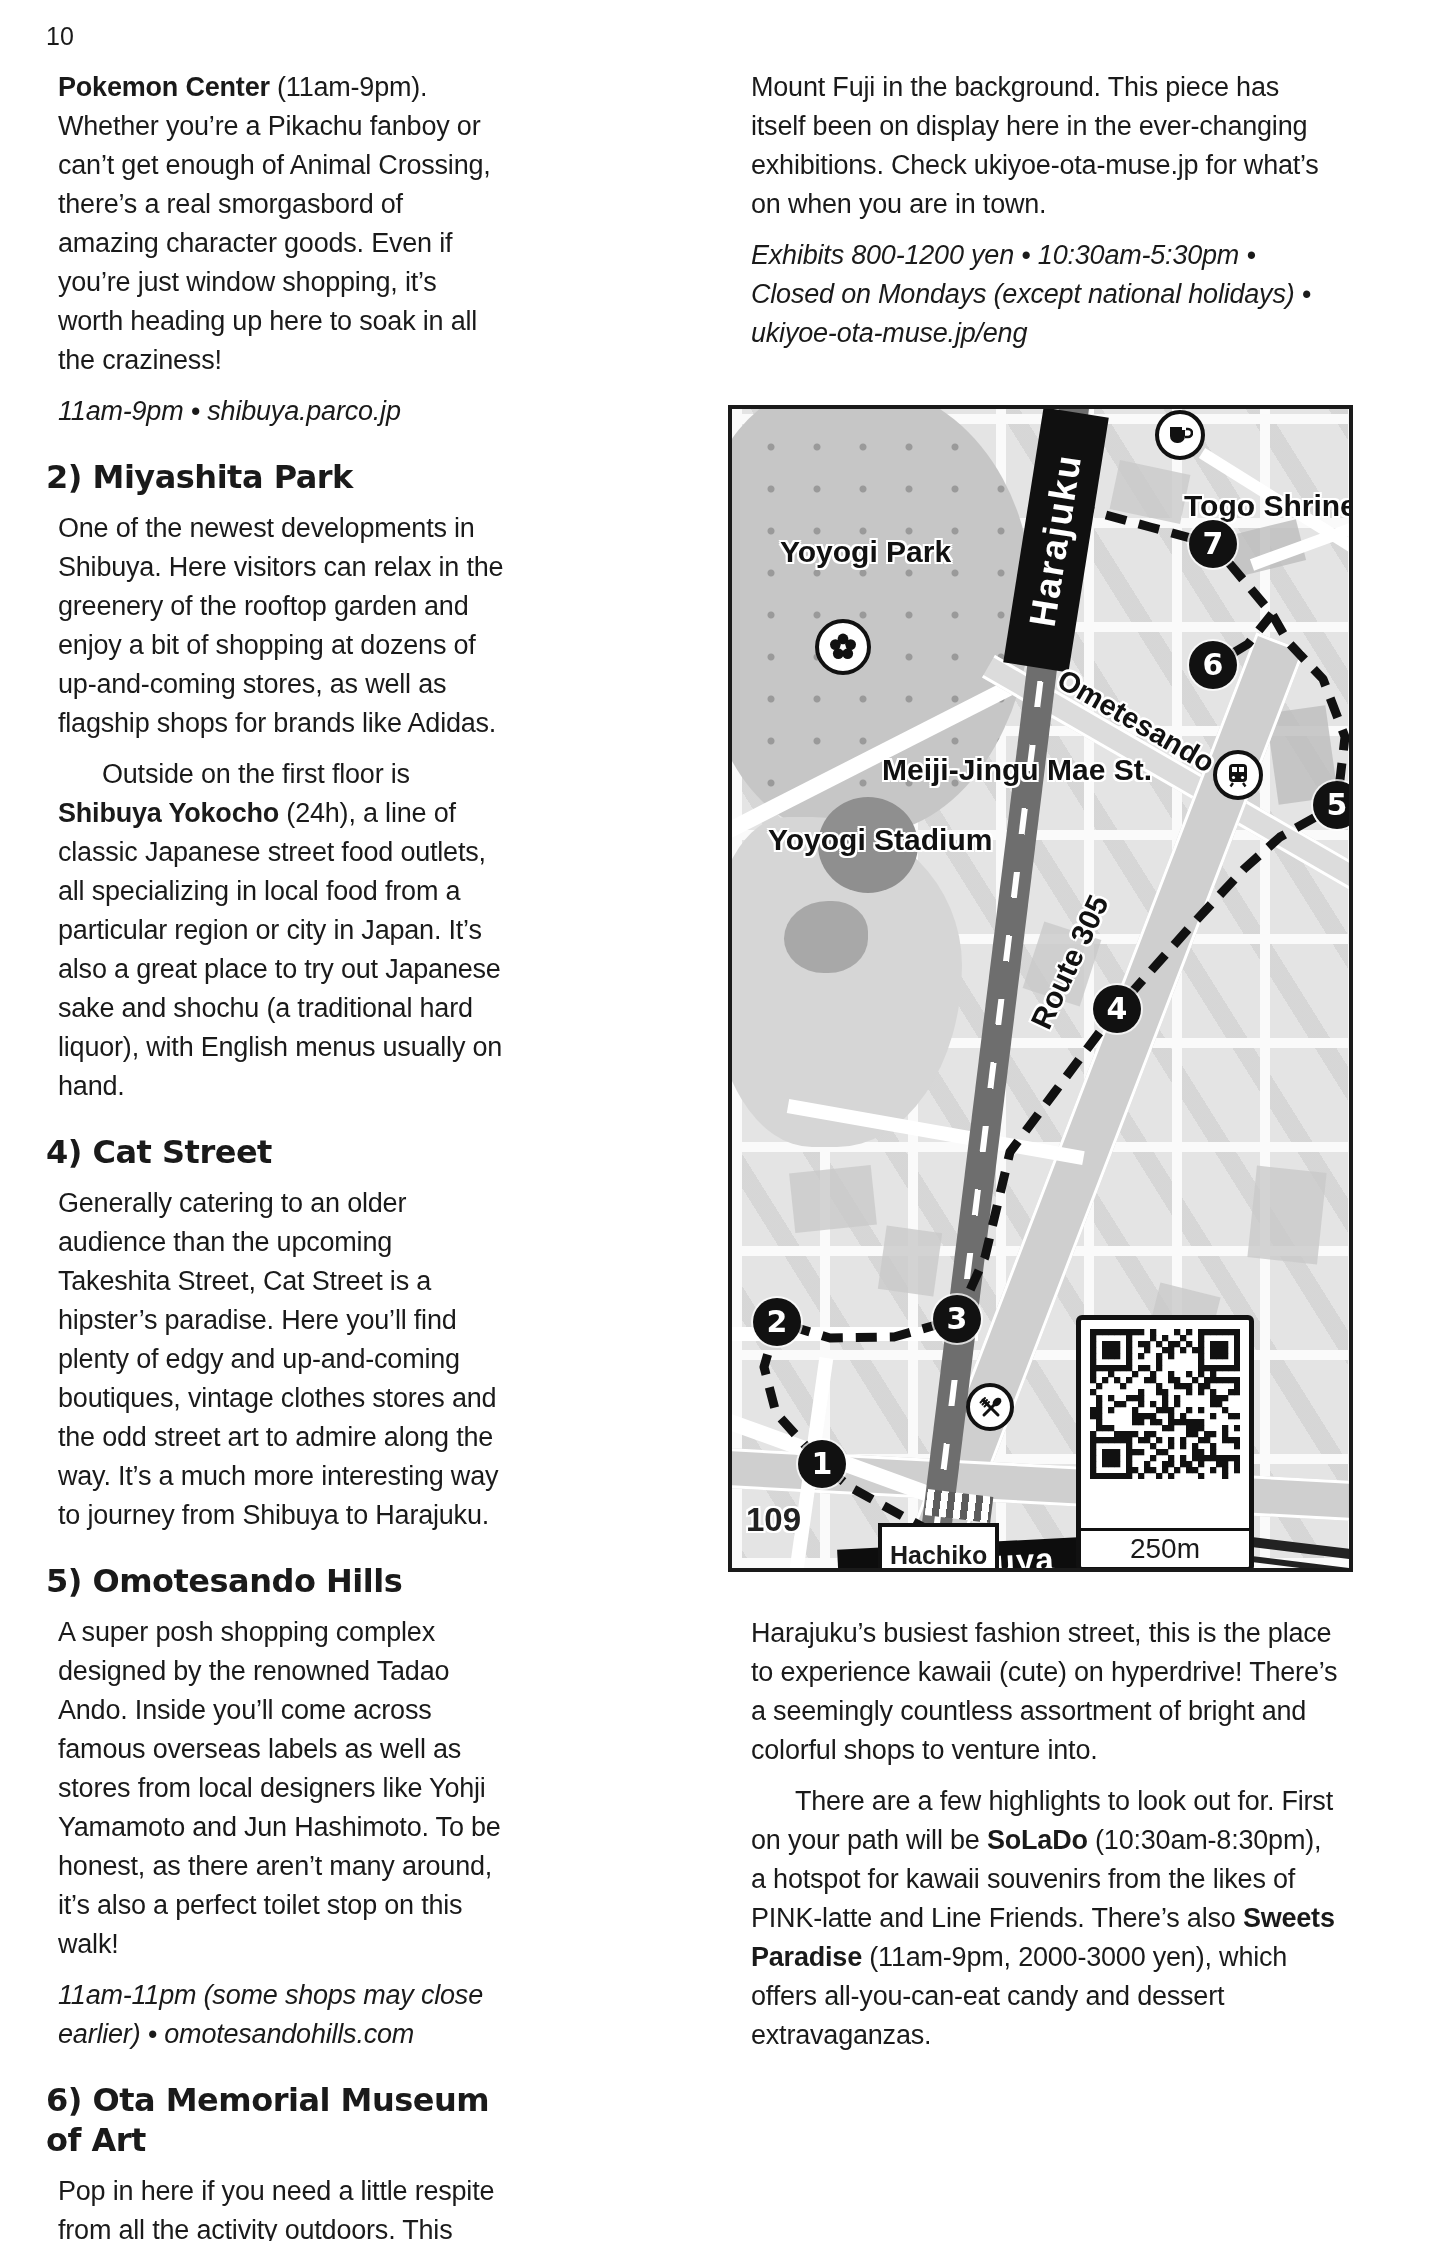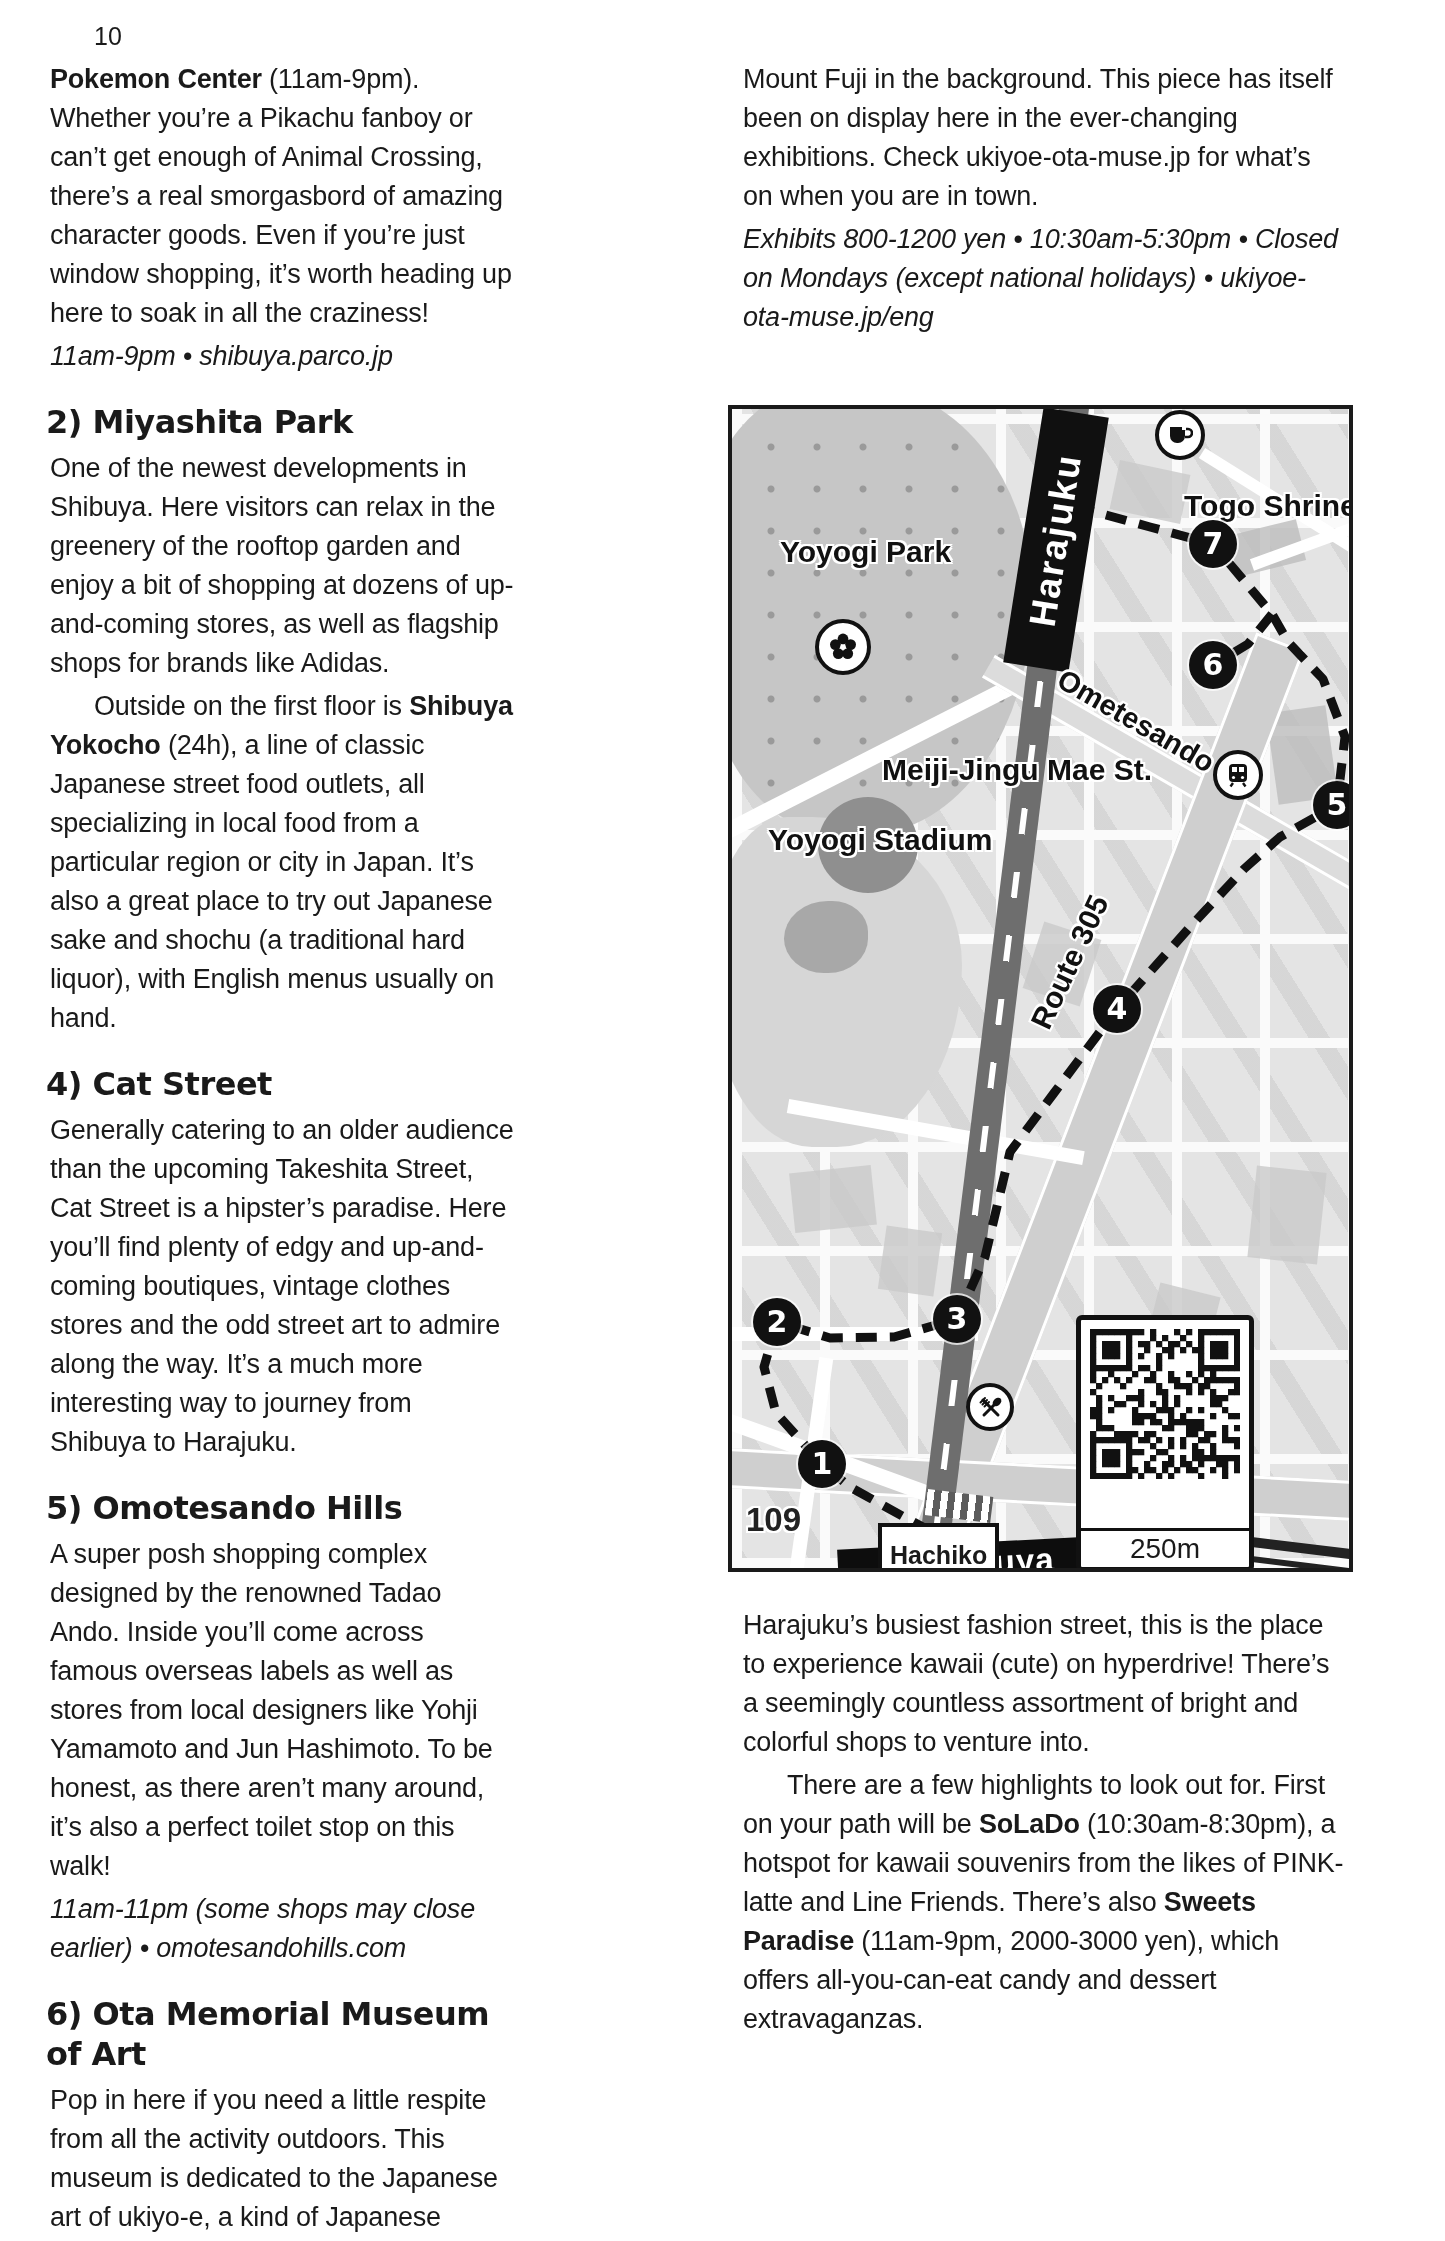--- a/index.html
+++ b/index.html
@@ -1,23 +1,23 @@
 <!DOCTYPE html>
 <html><head>
 <meta charset="utf-8">
 <style>
   html,body{margin:0;padding:0;background:#fff;}
   .page{position:relative;width:1445px;height:2241px;background:#ffffff;color:#1a1a1a;
         font-family:"Liberation Sans",sans-serif;overflow:hidden;}
-  .pagenum{position:absolute;left:46px;top:22px;font-size:25px;margin-left:48px;}
+  .pagenum{position:absolute;left:46px;top:22px;font-size:25px;}
   .col{position:absolute;}
   .col-left{left:46px;top:56px;width:472px;}
   .col-right-top{left:739px;top:56px;width:612px;}
   .col-right-bottom{left:739px;top:1602px;width:612px;}
-  p.body,p.hours{font-size:27px;line-height:39px;margin:4px;letter-spacing:-0.2px;}
+  p.body,p.hours{font-size:27px;line-height:39px;margin:12px;letter-spacing:-0.2px;}
   p.hours{font-style:italic;}
   .b{font-weight:bold;}
   .indent{text-indent:44px;}
   h2.sec{font-family:"DejaVu Sans",sans-serif;font-size:32px;line-height:40px;
          margin:26px 0 7px 0;letter-spacing:-0.5px;}
 
   
   .map{position:absolute;left:728px;top:405px;width:625px;height:1167px;box-sizing:border-box;
        border:4px solid #1a1a1a;overflow:hidden;background-color:#e4e4e4;
        background-image:

